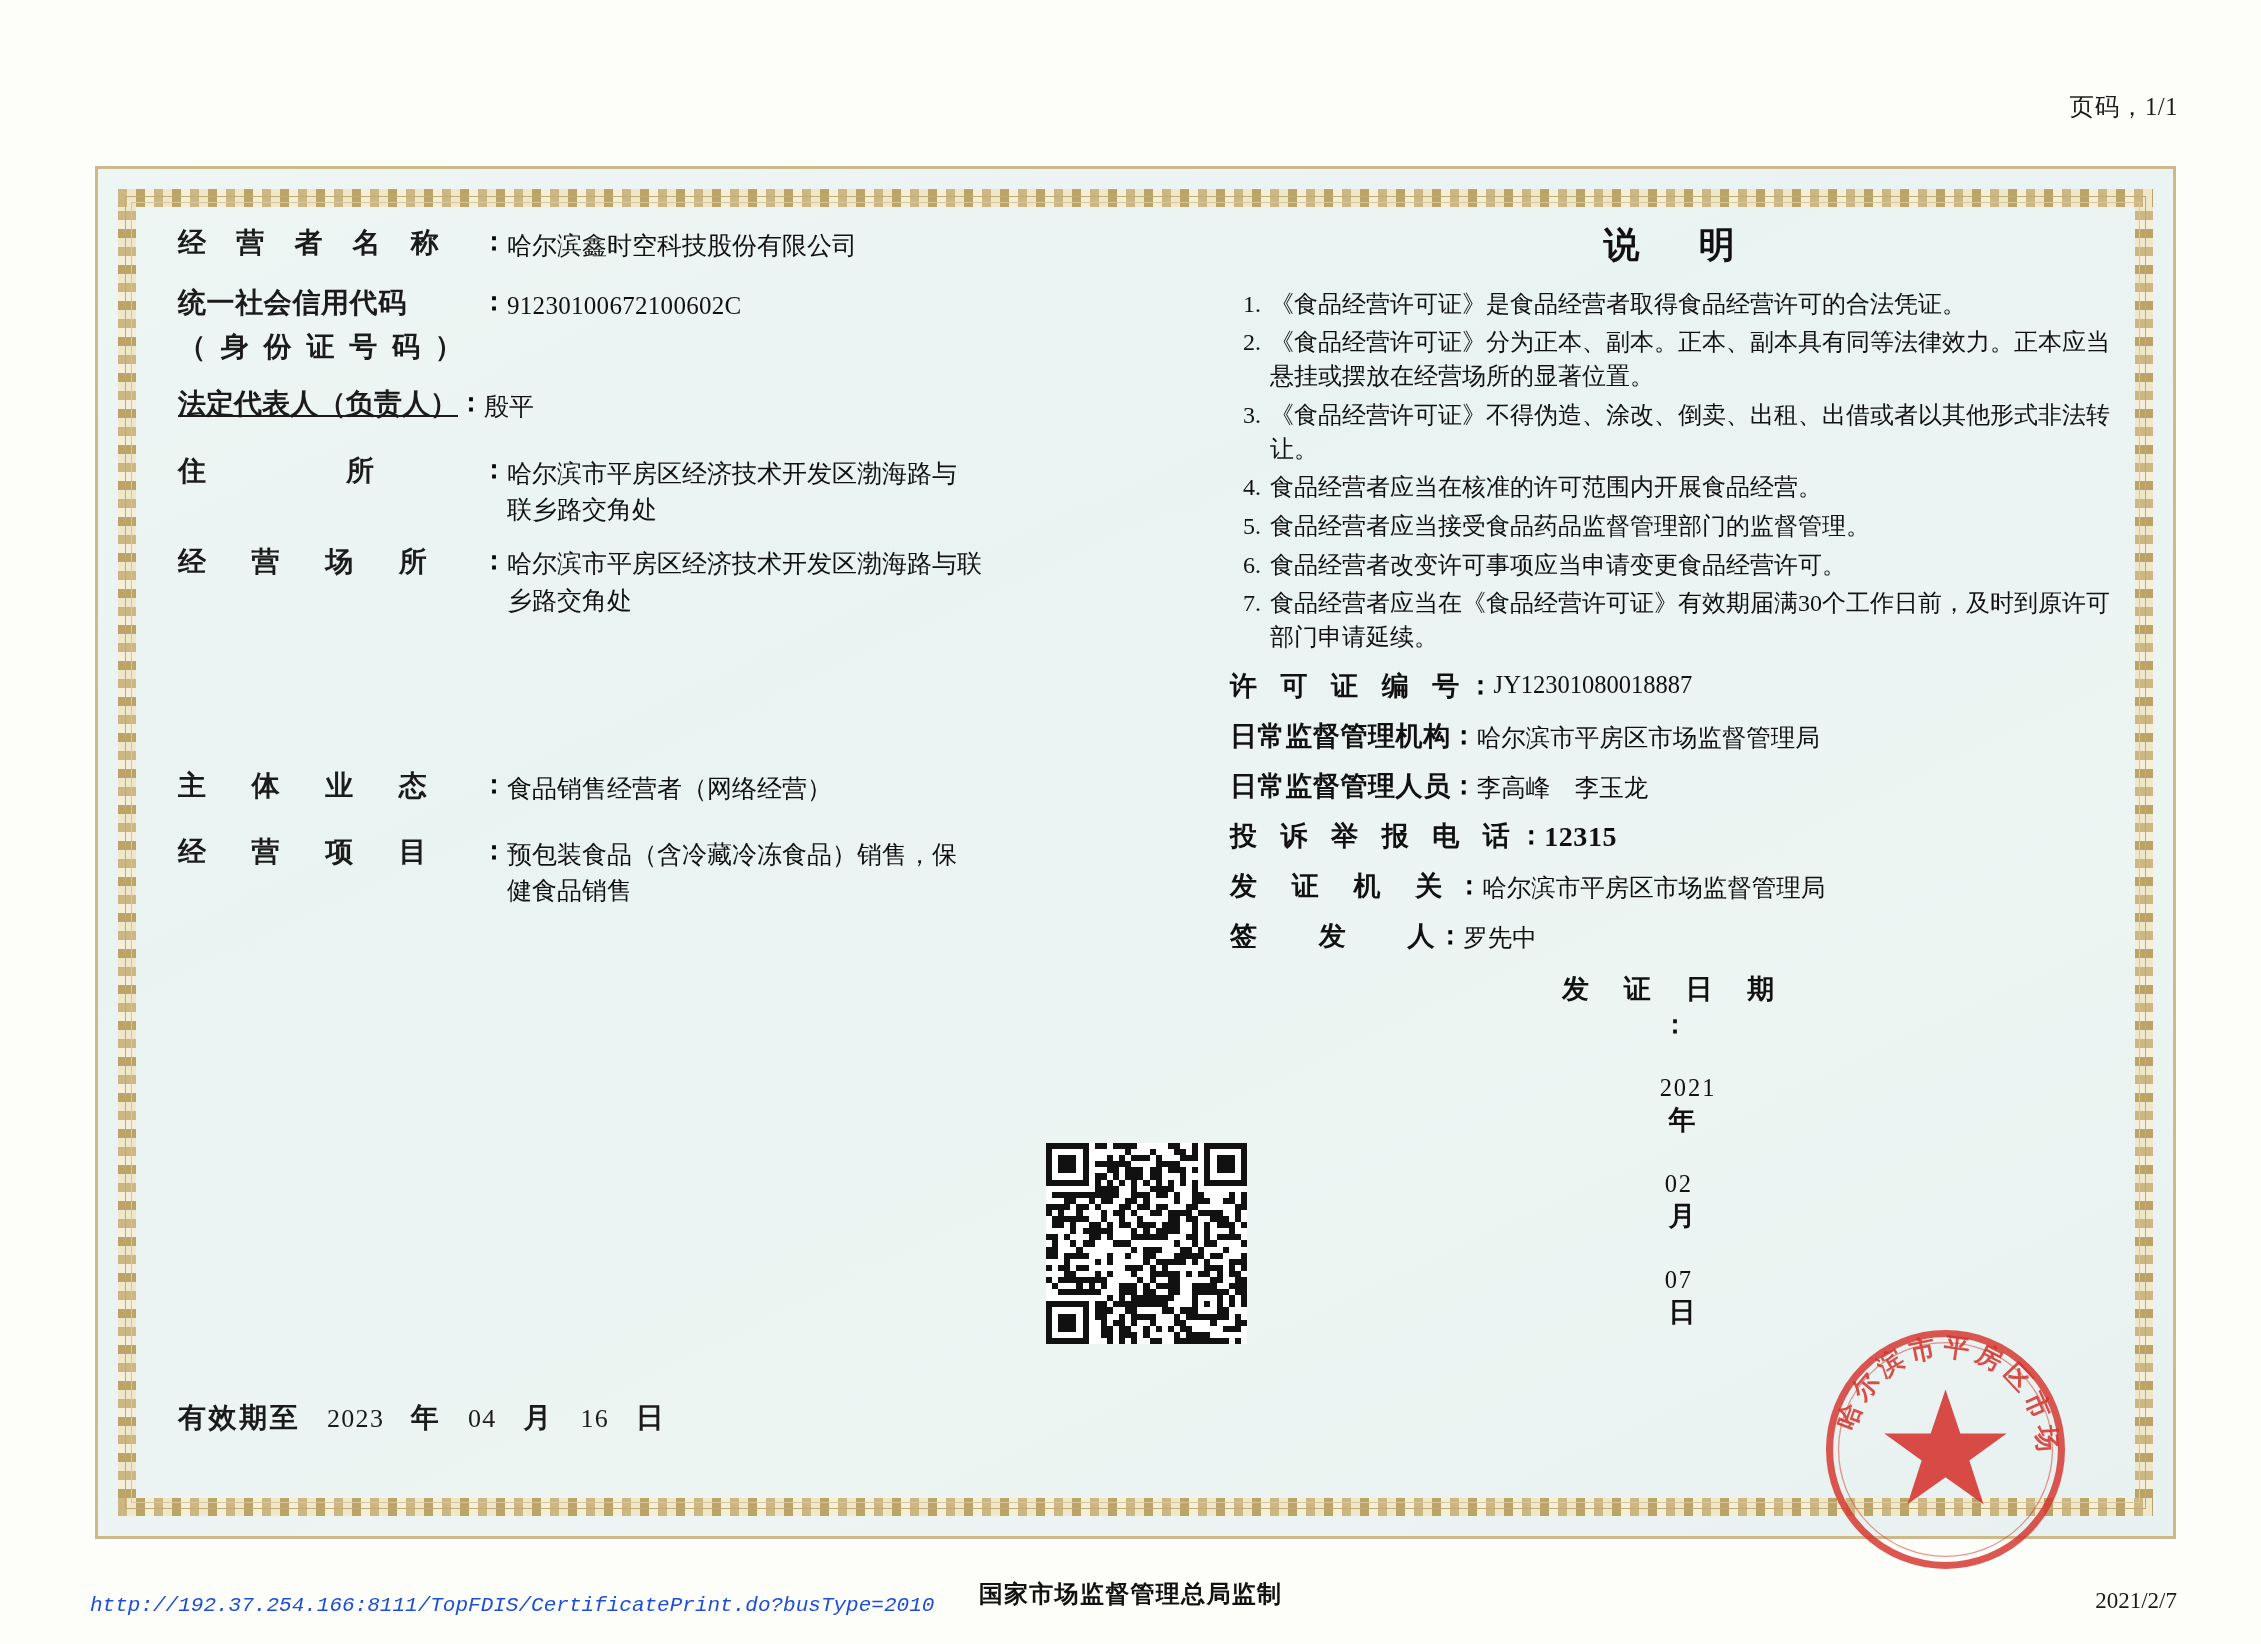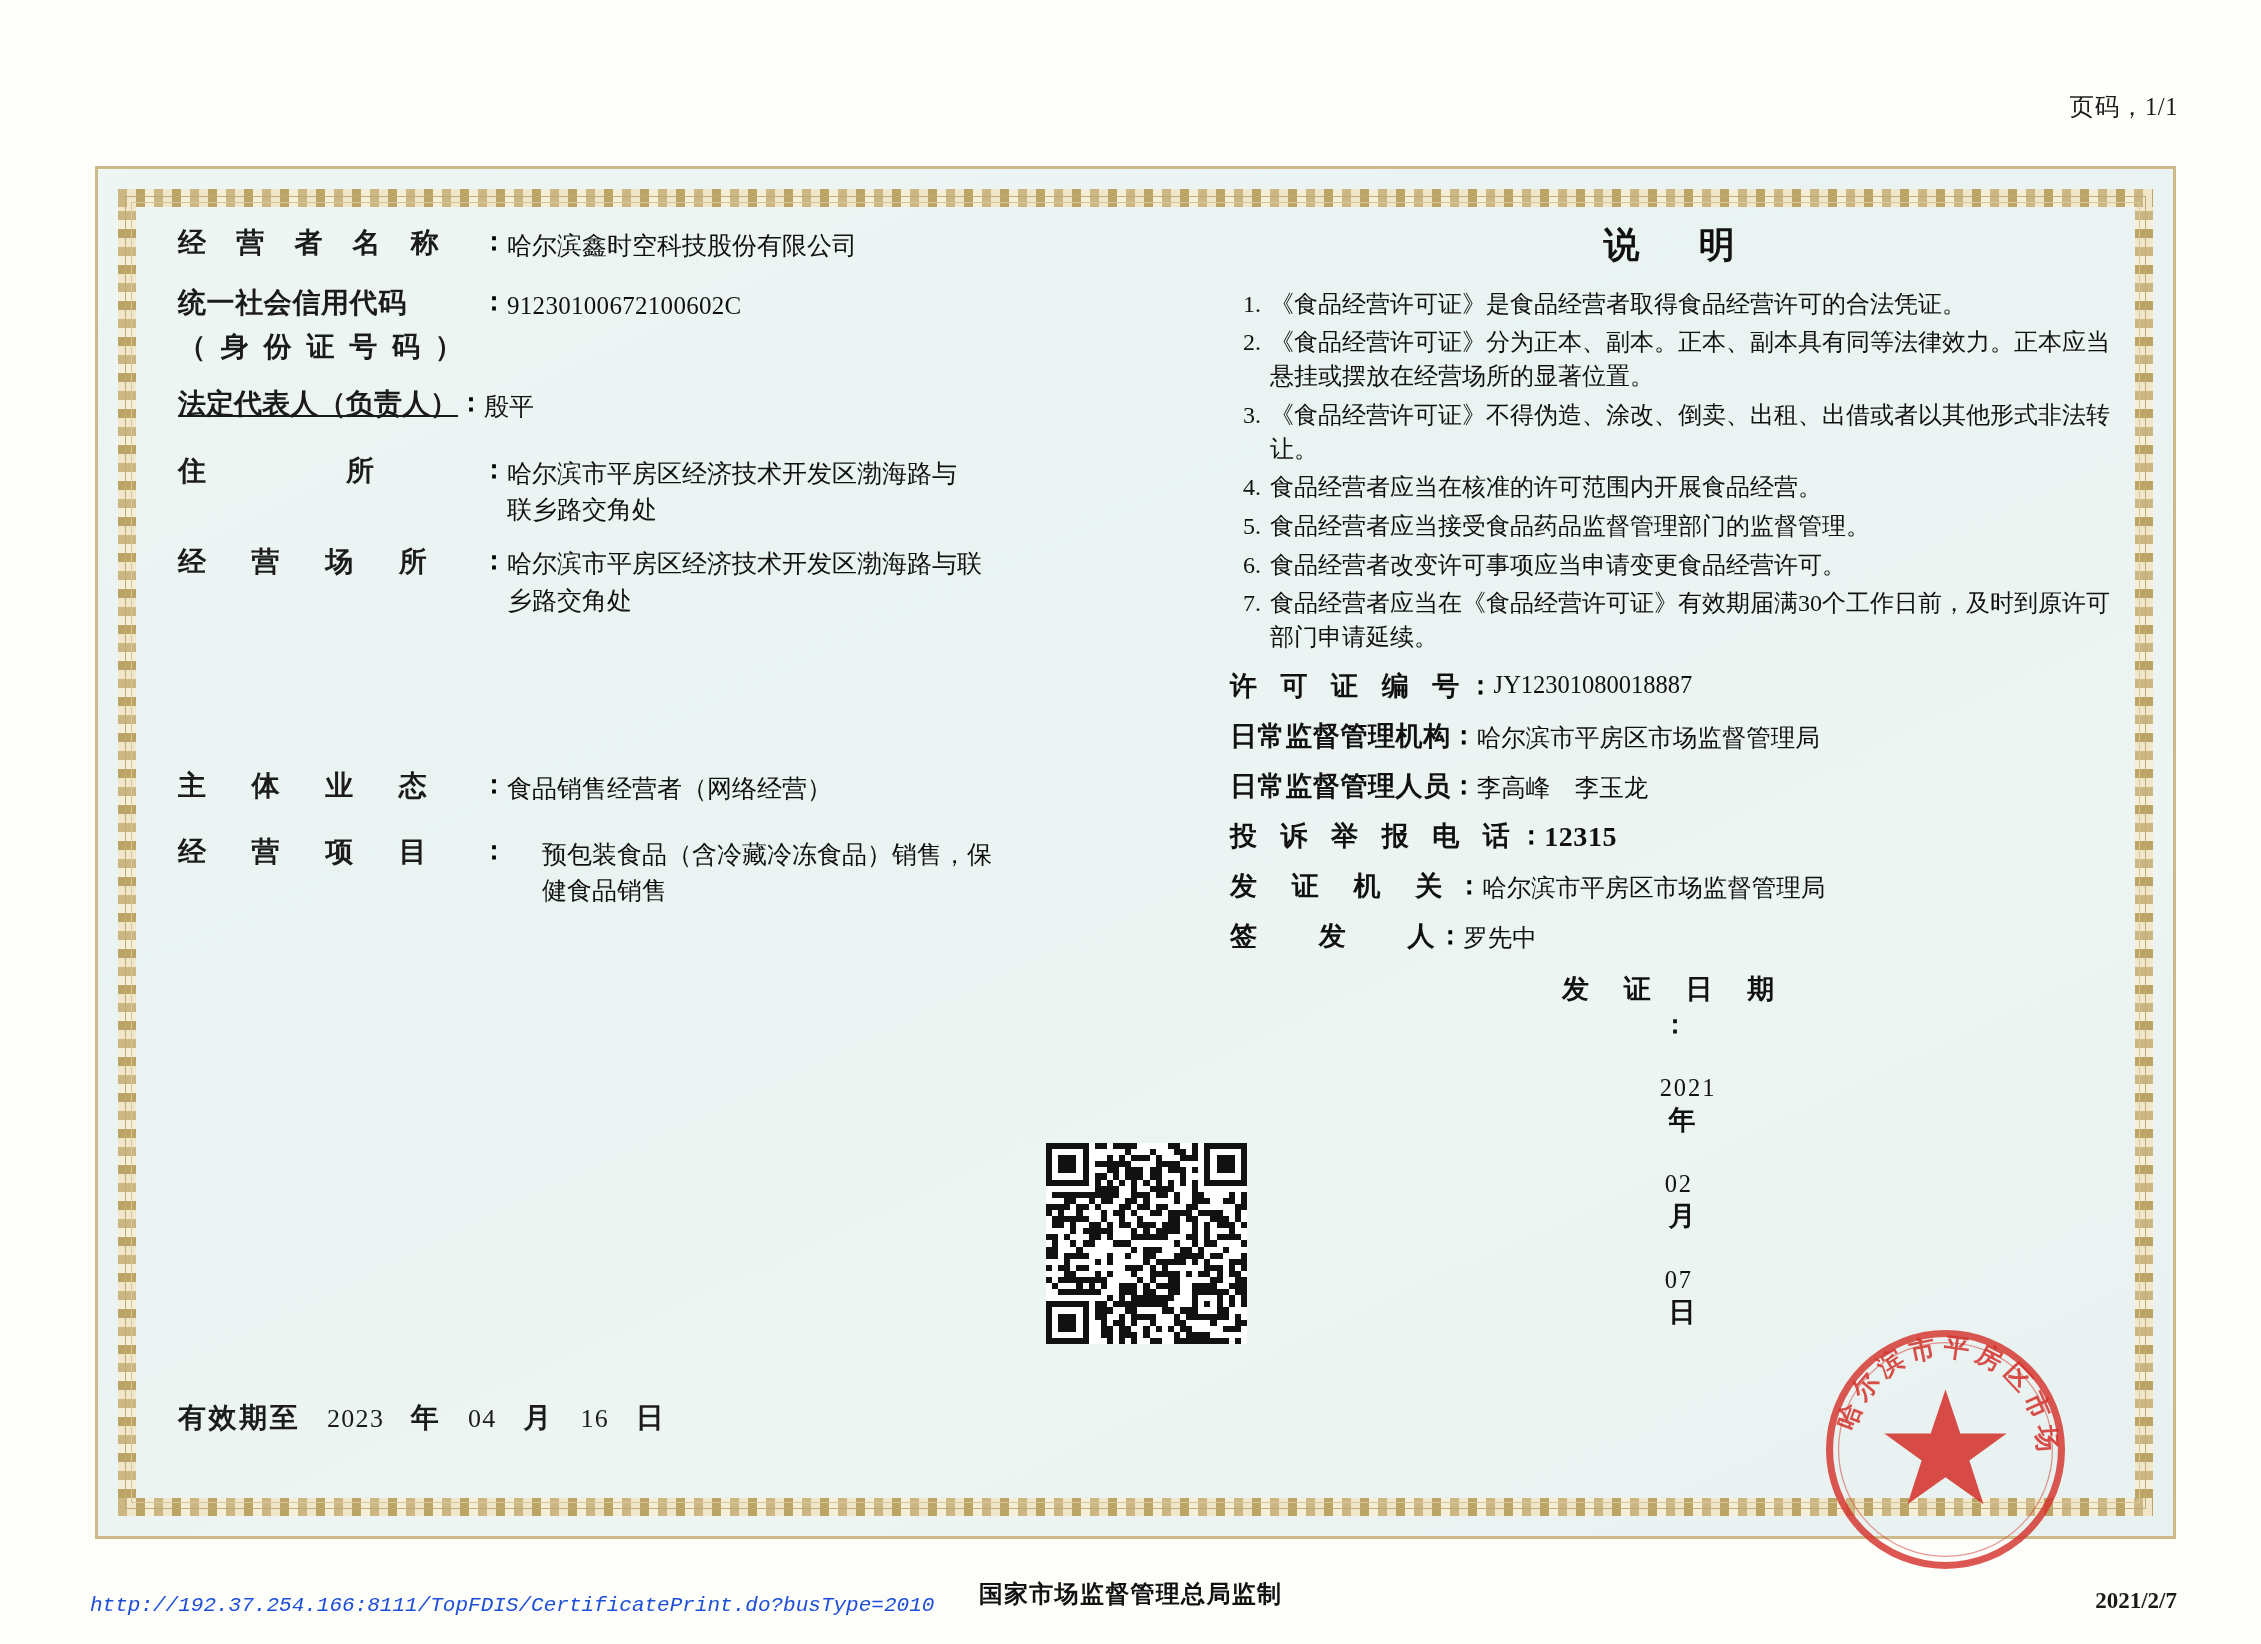--- a/index.html
+++ b/index.html
@@ -44,21 +44,20 @@
     color: #111;
     letter-spacing: 1.3px;
   }
   .footer-date {
     position: absolute;
     right: 84px;
     bottom: 30px;
     font-family: "Liberation Serif", serif;
     font-size: 23px;
     color: #1a1a1a;
-    font-weight: bold;
   }
 
   
   .cert {
     position: absolute;
     left: 95px;
     top: 166px;
     width: 2081px;
     height: 1373px;
     background: linear-gradient(155deg, #eef6f4 0%, #e9f3f1 35%, #edf5f3 70%, #e7f1ef 100%);
@@ -335,21 +334,21 @@
 
       <div class="field" style="margin-top:148px;">
         <div class="flabel fixed-label sp2">主 体 业 态</div>
         <div class="colon">：</div>
         <div class="fvalue">食品销售经营者（网络经营）</div>
       </div>
 
       <div class="field" style="margin-top:26px;">
         <div class="flabel fixed-label sp2">经 营 项 目</div>
         <div class="colon">：</div>
-        <div class="fvalue" style="width:451px;margin-left:35px;">预包装食品（含冷藏冷冻食品）销售，保健食品销售</div>
+        <div class="fvalue" style="width:451px;">预包装食品（含冷藏冷冻食品）销售，保健食品销售</div>
       </div>
 
       <div class="validity">
         <span>有效期至</span>
         <span class="num" style="padding-left:17px;">2023</span>
         <span style="padding-left:17px;">年</span>
         <span class="num" style="padding-left:17px;">04</span>
         <span style="padding-left:17px;">月</span>
         <span class="num" style="padding-left:17px;">16</span>
         <span style="padding-left:17px;">日</span>

